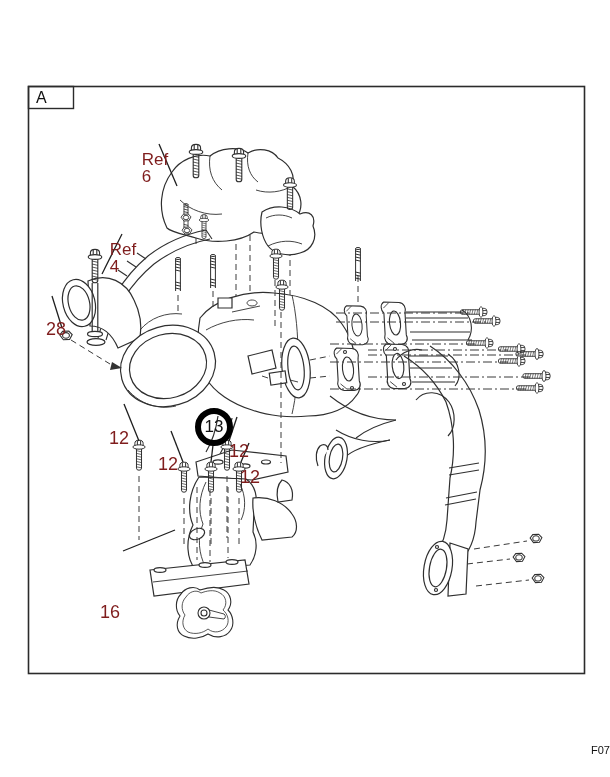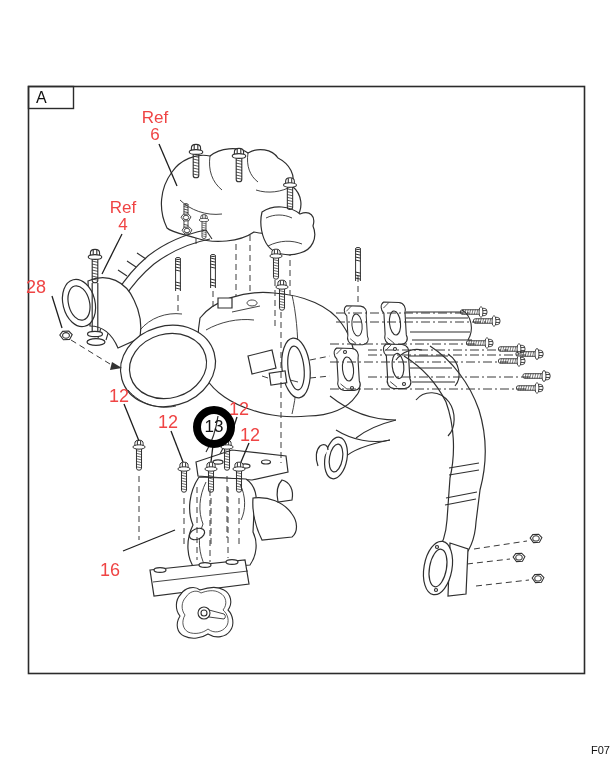--- a/index.html
+++ b/index.html
@@ -1,24 +1,24 @@
 <!DOCTYPE html>
 <html><head>
 <meta charset="utf-8">
 <style>
   html,body{margin:0;padding:0;background:#ffffff;}
   body{width:610px;height:777px;font-family:"Liberation Sans",sans-serif;}
   .stage{position:relative;width:610px;height:777px;background:#fff;overflow:hidden;}
   .stage svg{position:absolute;left:0;top:0;}
-  .callout{position:absolute;transform:translate(-50%,-50%);color:#ef4444;
-           font-size:18px;line-height:17px;text-align:center;letter-spacing:0;}
+  .callout{position:absolute;transform:translate(-50%,-50%);color:#7f1d1d;
+           font-size:18px;line-height:17px;text-align:left;letter-spacing:0;margin-top:42px;}
   .callout.small{font-size:17px;}
   .frame-label{position:absolute;left:36px;top:89px;font-size:16px;color:#111;}
   .highlight-ring{position:absolute;left:214px;top:427px;transform:translate(-50%,-50%);
-      width:26px;height:26px;border:8px solid #000000;border-radius:50%;
+      width:26px;height:26px;border:6px solid #000000;border-radius:50%;
       display:flex;align-items:center;justify-content:center;
       font-size:17px;color:#111;background:transparent;}
   .footer-left{position:absolute;left:8px;top:744px;font-size:15px;color:#111;}
   .footer-right{position:absolute;right:0;top:744px;font-size:11px;color:#111;}
 </style>
 </head>
 <body>
 
 <div class="stage">
 
@@ -242,21 +242,21 @@
   <div class="frame-label">A</div>
 
   <div class="callout small" style="left:155px;top:126px;">
     <div>Ref</div>
     <div>6</div>
   </div>
   <div class="callout small" style="left:123px;top:216px;">
     <div>Ref</div>
     <div>4</div>
   </div>
-  <div class="callout" style="left:36px;top:287px;">28</div>
+  <div class="callout" style="left:56px;top:287px;">28</div>
   <div class="callout" style="left:119px;top:396px;">12</div>
   <div class="callout" style="left:168px;top:422px;">12</div>
   <div class="callout" style="left:239px;top:409px;">12</div>
   <div class="callout" style="left:250px;top:435px;">12</div>
   <div class="highlight-ring">
     <span>13</span>
   </div>
   <div class="callout" style="left:110px;top:570px;">16</div>
 
   <div class="footer-right">F07</div>

